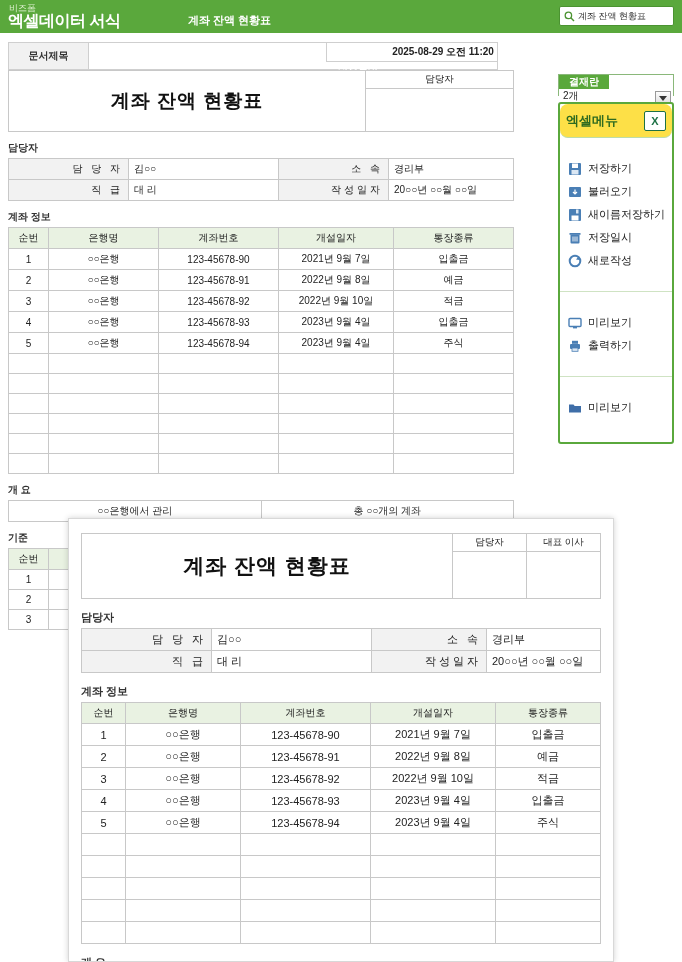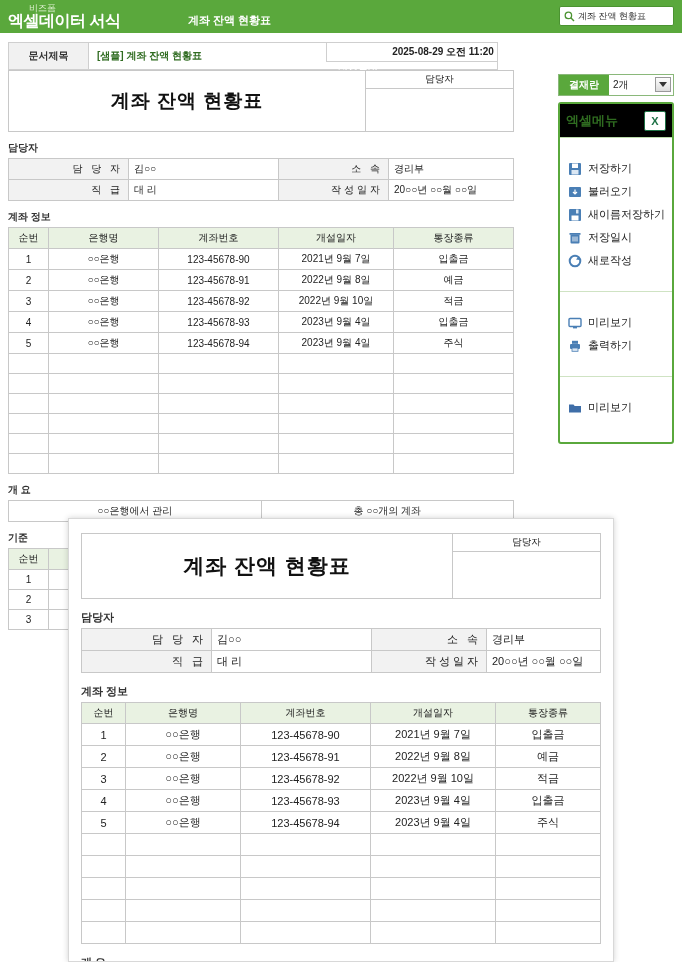--- a/index.html
+++ b/index.html
@@ -14,21 +14,21 @@
   }
   #root { position: relative; width: 682px; height: 962px; }
 
   
   .topbar {
     position: absolute; left: 0; top: 0; width: 682px; height: 33px;
     background: #5aa83c;
     display: flex; align-items: center;
   }
   .brand-small {
-    color: #dff0d0; font-size: 9px; margin-left: 20px; line-height: 1;
+    color: #dff0d0; font-size: 9px; margin-left: 0; line-height: 1;
     position: absolute; left: 9px; top: 4px;
   }
   .brand-main {
     position: absolute; left: 8px; top: 11px;
     color: #ffffff; font-size: 16px; font-weight: bold; letter-spacing: -0.5px;
   }
   .brand-doc {
     position: absolute; left: 188px; top: 13px;
     color: #ffffff; font-size: 11px; font-weight: bold;
   }
@@ -71,21 +71,21 @@
   }
   .ss-value {
     flex: 1; background: #ffffff; font-size: 10px; font-weight: bold; color: #222;
     display: flex; align-items: center; justify-content: center;
   }
 
   
   .approval {
     position: absolute; left: 558px; top: 74px; width: 116px; height: 22px;
     border: 1px solid #8ab87a; background: #ffffff;
-    display: flex; align-items: stretch;
+    display: flex; align-items: stretch; flex-direction: column;
   }
   .approval .lbl {
     width: 50px; background: #5aa83c; color: #fff; font-size: 10px; font-weight: bold;
     display: flex; align-items: center; justify-content: center;
   }
   .approval .sel {
     flex: 1; display: flex; align-items: center; padding-left: 4px;
     font-size: 10px; position: relative; background: #fff;
   }
   .approval .sel .arrowbox {
@@ -94,22 +94,22 @@
     display: flex; align-items: center; justify-content: center;
   }
   .arrow-down { width: 0; height: 0; border-left: 4px solid transparent; border-right: 4px solid transparent; border-top: 5px solid #333; }
 
   .menupanel {
     position: absolute; left: 558px; top: 102px; width: 116px;
     border: 2px solid #5aa83c; background: #ffffff; border-radius: 3px;
     padding-bottom: 4px;
   }
   .menu-head {
-    height: 34px; background: #000000; border-bottom: 1px solid #bcdcab;
-    display: flex; align-items: center; padding: 0 6px; gap: 4px;
+    height: 34px; background: #fde047; border-bottom: 1px solid #bcdcab;
+    display: flex; align-items: center; padding: 0 6px; gap: 4px; border-radius: 8px;
   }
   .menu-head .t { font-size: 13px; font-weight: bold; color: #2f6b20; }
   .xl-icon {
     margin-left: auto; width: 22px; height: 20px; background: #ffffff;
     border: 1px solid #1e7145; border-radius: 2px; position: relative;
     display: flex; align-items: center; justify-content: center;
   }
   .xl-icon .x { color: #1e7145; font-weight: bold; font-size: 11px; }
   .mgroup { border-bottom: 1px solid #cfe3c3; padding: 19px 0; }
   .mgroup:last-child { border-bottom: none; }
@@ -182,21 +182,20 @@
             <circle cx="4.4" cy="4.4" r="3.2" fill="none" stroke="#4b9331" stroke-width="1.3"></circle>
             <line x1="6.8" y1="6.8" x2="10" y2="10" stroke="#4b9331" stroke-width="1.4"></line>
           </svg>
       </span>
       <span class="q">계좌 잔액 현황표</span>
     </div>
   </div>
 
   <div class="docstrip">
     <div class="ds-label">문서제목</div>
-    <div class="ds-value">[샘플] 계좌 잔액 현황표</div>
   </div>
   <div class="savestrip">
     <div class="ss-label">저장일시</div>
     <div class="ss-value">2025-08-29  오전 11:20</div>
   </div>
 
   <div class="approval">
     <div class="lbl">결재란</div>
     <div class="sel">
       <span>2개</span>
@@ -462,20 +461,24 @@
 
   <div class="frontdoc">
 
     <div class="titleblock">
       <div class="tcell">계좌 잔액 현황표</div>
       <div class="sigbox">
         <div class="sigcol">
           <div class="h">담당자</div>
           <div class="b"></div>
         </div>
+        <div class="sigcol">
+          <div class="h">대표 이사</div>
+          <div class="b"></div>
+        </div>
       </div>
     </div>
 
     <div>
       <div class="section-title">담당자</div>
       <table class="gt">
         <tbody>
             <tr>
           <td class="lbl-cell" style="width:130px">담 당 자</td>
           <td style="width:160px">김○○</td>

